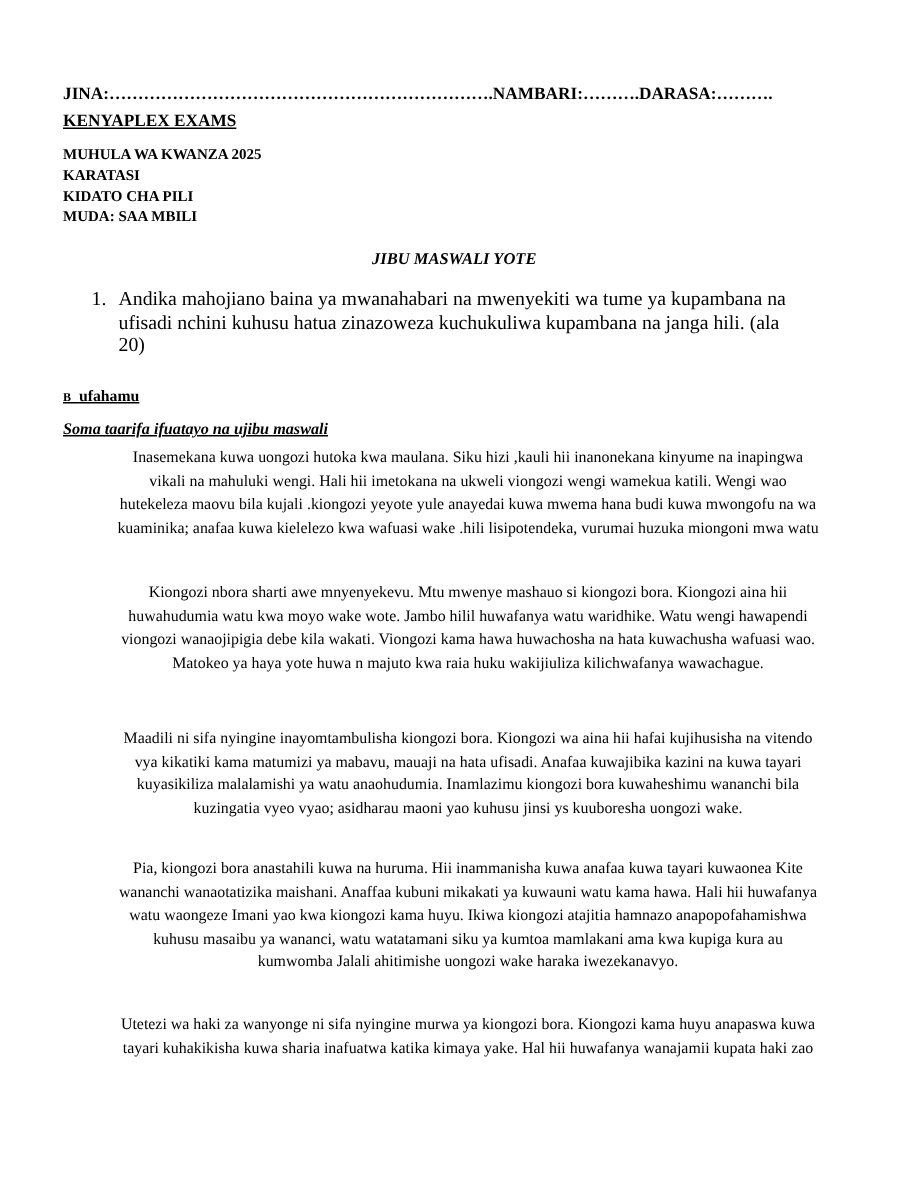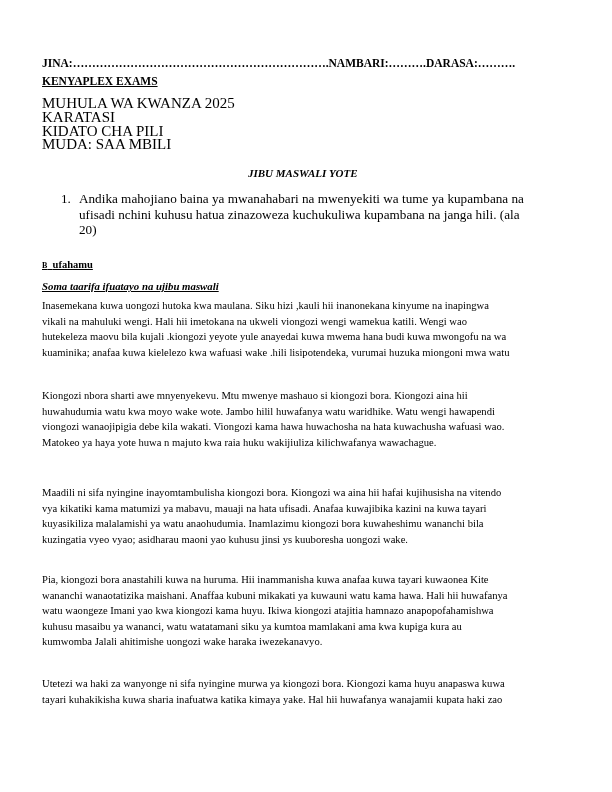--- a/index.html
+++ b/index.html
@@ -2,22 +2,22 @@
 <html><head>
 <meta charset="utf-8">
 <style>
   html, body { margin: 0; padding: 0; background: #ffffff; }
   body { width: 612px; height: 792px; position: relative; overflow: hidden;
          font-family: "Liberation Serif", "DejaVu Serif", serif; color: #000; }
   .abs { position: absolute; }
   .bold { font-weight: bold; }
   .ul { text-decoration: underline; }
   .hdr { font-size: 11.5px; font-weight: bold; }
-  .meta { font-size: 15px; font-weight: normal; line-height: 13.8px; }
-  .para { font-size: 10.6px; line-height: 15.6px; left: 42px; width: 540px; white-space: nowrap; }
+  .meta { font-size: 10px; font-weight: bold; line-height: 13.8px; }
+  .para { font-size: 10.6px; line-height: 15.6px; left: 42px; width: 540px; white-space: nowrap; text-align: center; }
   .para div { white-space: nowrap; }
   .q { font-size: 13.2px; line-height: 15.5px; }
 </style>
 </head>
 <body>
 
 <div>
 
   <div class="abs hdr ul" style="left:42px; top:29px;margin-top:46px;">KENYAPLEX EXAMS</div>
   <div class="abs hdr" style="left:42px; top:57px;">JINA:………………………………………………………….NAMBARI:……….DARASA:……….</div>

